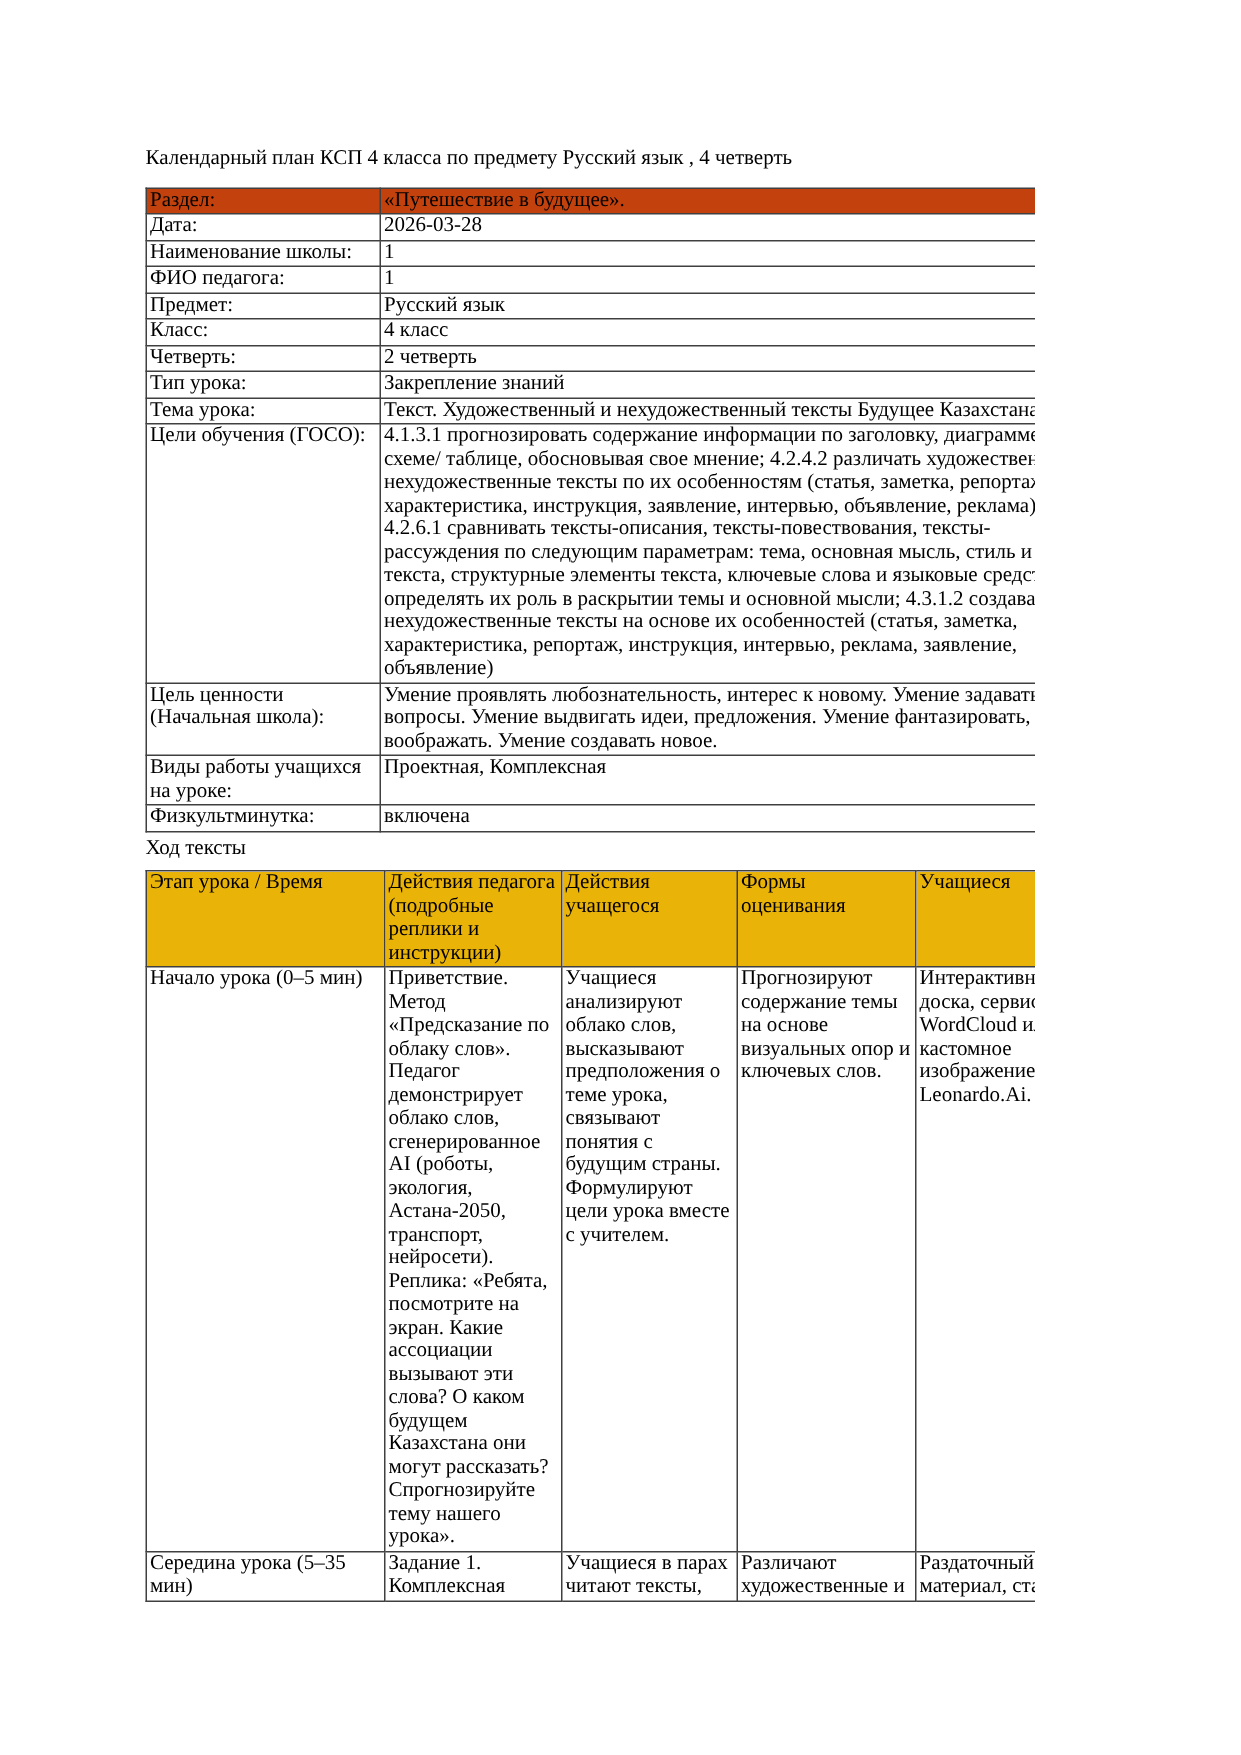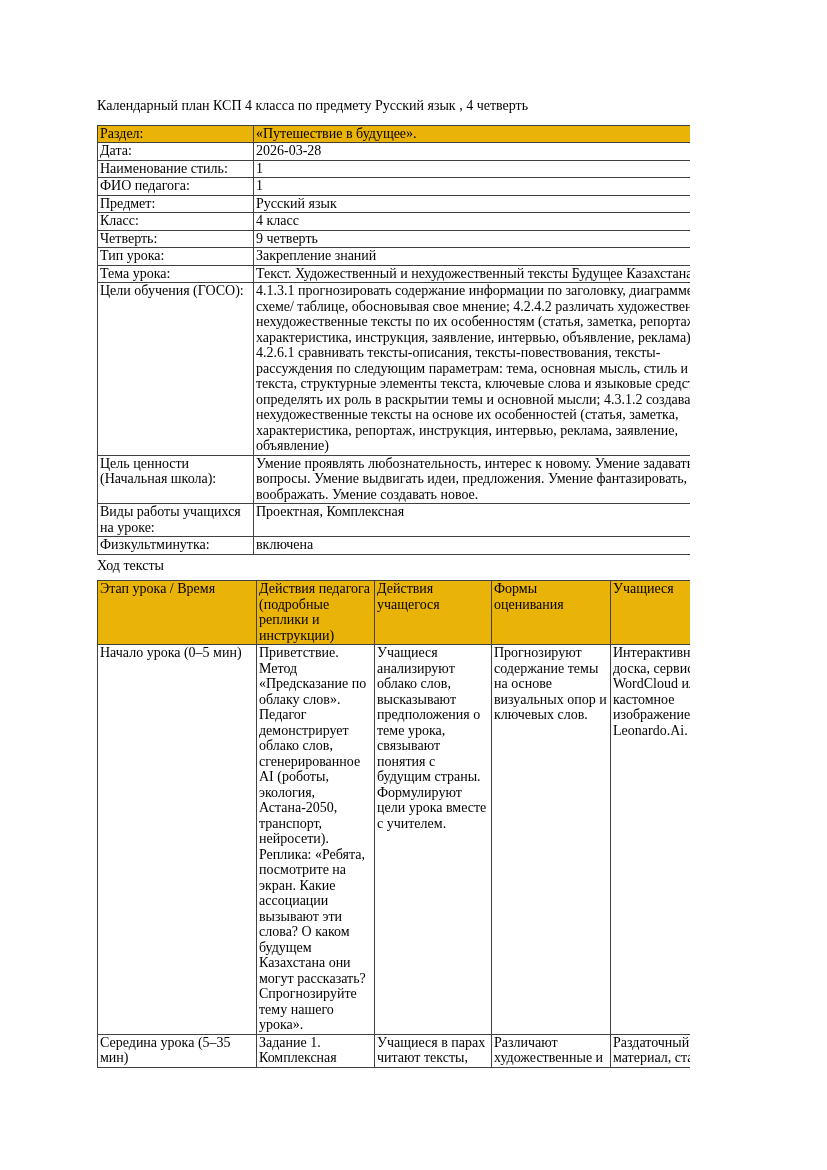--- a/index.html
+++ b/index.html
@@ -29,21 +29,21 @@
   }
   td, th {
     border: 1px solid #404040;
     padding: 0 2px 1px 2px;
     vertical-align: top;
     text-align: left;
     font-weight: normal;
     overflow: hidden;
     word-wrap: break-word;
   }
-  .shaded td { background: #eab308; }
+  .shaded td { background: #c2410c; }
   thead th { background: #eab308; }
   .section-heading {
     margin: 3px 0 7px 0;
   }
 </style>
 </head>
 <body>
 
 <div class="page">
 
@@ -57,38 +57,38 @@
     <tbody>
       <tr class="shaded">
         <td>Раздел:</td>
         <td>«Путешествие в будущее».</td>
       </tr>
       <tr>
         <td>Дата:</td>
         <td>2026-03-28</td>
       </tr>
       <tr>
-        <td>Наименование стиль:</td>
+        <td>Наименование школы:</td>
         <td>1</td>
       </tr>
       <tr>
         <td>ФИО педагога:</td>
         <td>1</td>
       </tr>
       <tr>
         <td>Предмет:</td>
         <td>Русский язык</td>
       </tr>
       <tr>
         <td>Класс:</td>
         <td>4 класс</td>
       </tr>
       <tr>
         <td>Четверть:</td>
-        <td>9 четверть</td>
+        <td>2 четверть</td>
       </tr>
       <tr>
         <td>Тип урока:</td>
         <td>Закрепление знаний</td>
       </tr>
       <tr>
         <td>Тема урока:</td>
         <td>Текст. Художественный и нехудожественный тексты Будущее Казахстана</td>
       </tr>
       <tr>

